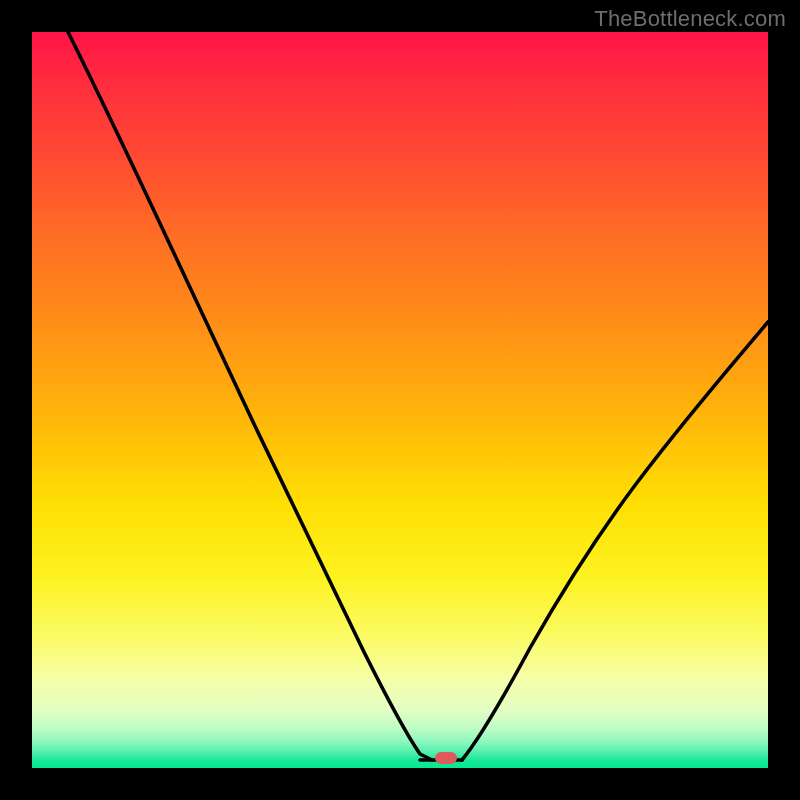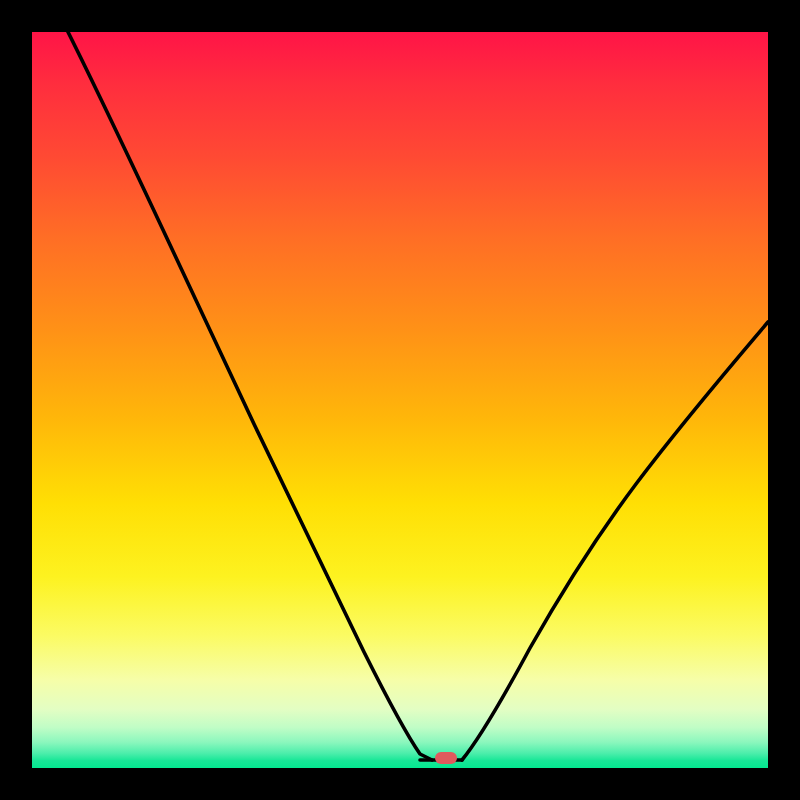--- a/index.html
+++ b/index.html
@@ -76,20 +76,21 @@
     color: #6d6d6d;
     letter-spacing: 0.2px;
     user-select: none;
   }
 </style>
 </head>
 <body>
 
 <div class="frame">
 
+  <div class="watermark">TheBottleneck.com</div>
 
   <div class="plot">
     <div class="gradient"></div>
 
     <svg class="curve" viewBox="0 0 736 736" preserveAspectRatio="none">
 
       <path d="M 36 0
                C 70 68, 100 132, 132 200
                C 160 260, 188 320, 222 392
                C 256 462, 292 538, 332 620

